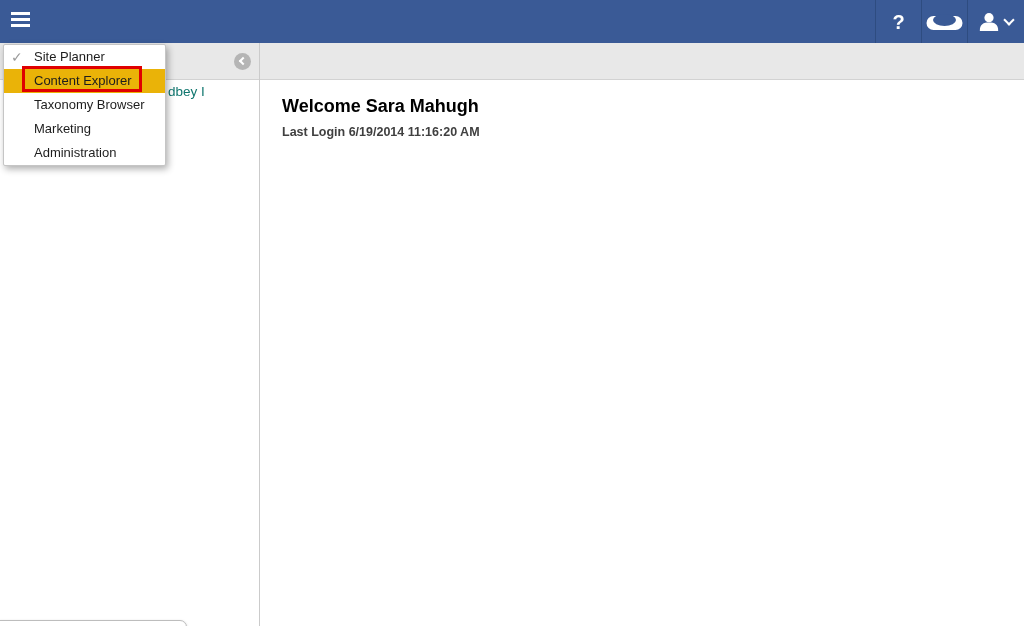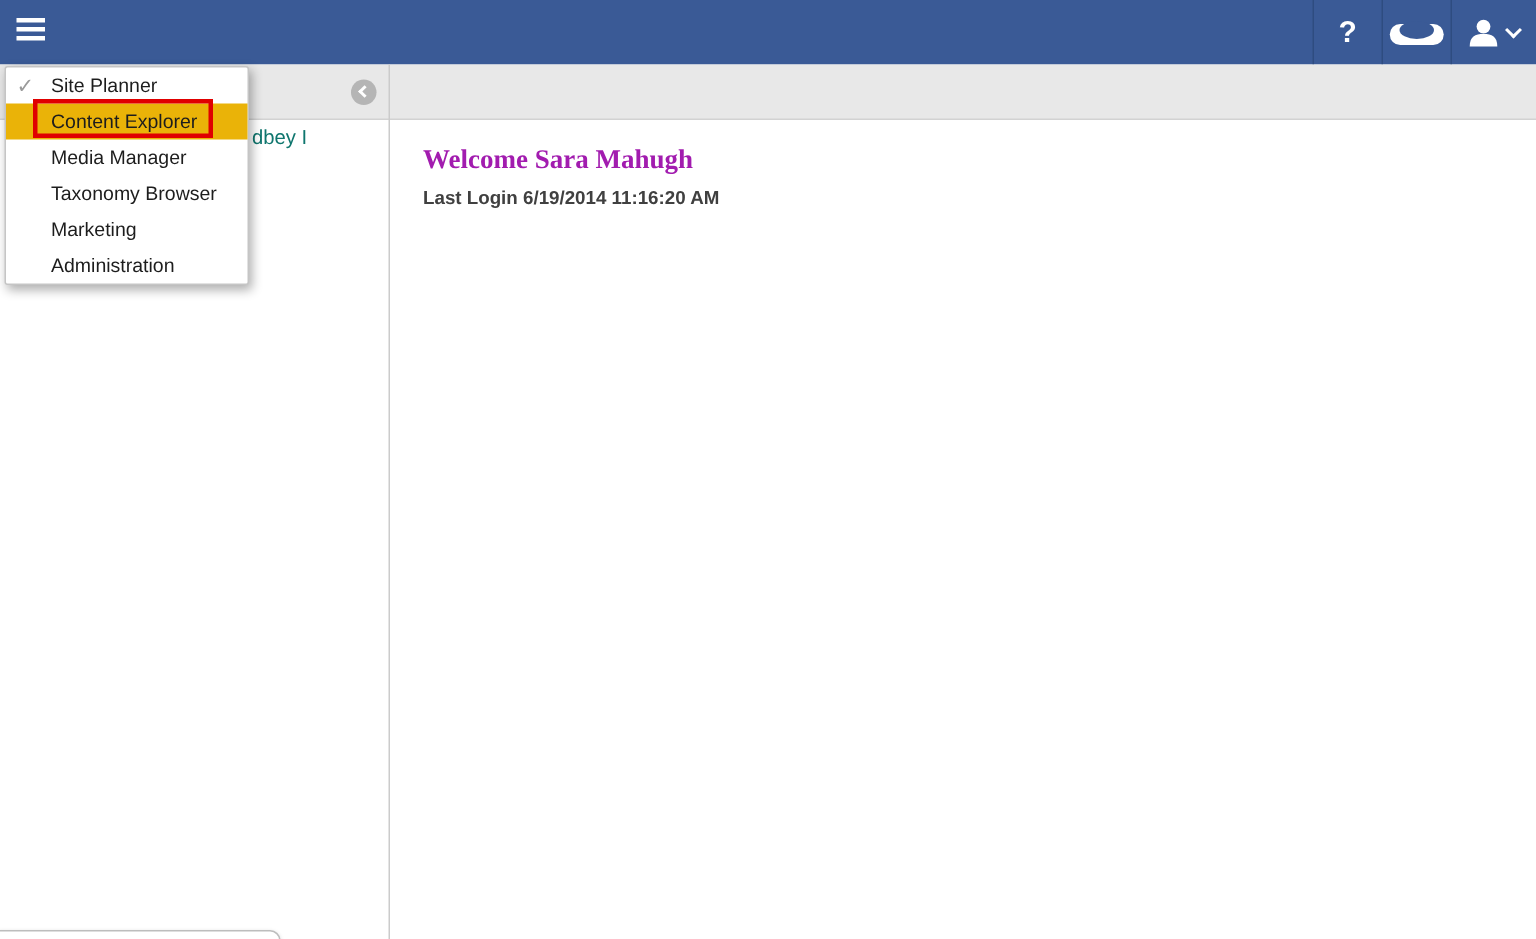--- a/index.html
+++ b/index.html
@@ -23,21 +23,21 @@
   .toolbar { position:absolute; left:0; top:43px; width:1024px; height:37px; background:#e8e8e8; border-bottom:1px solid #d2d2d2; }
   .back-btn { position:absolute; left:234px; top:53px; width:17px; height:17px; border-radius:50%; background:#b5b5b5; cursor:pointer; z-index:2; }
   .chev-left { position:absolute; left:6px; top:5px; width:6px; height:6px; border-left:2px solid #ffffff; border-bottom:2px solid #ffffff; transform:rotate(45deg); }
 
   
   .vdivider { position:absolute; left:259px; top:43px; width:1px; height:583px; background:#cbcbcb; }
   .left-panel { position:absolute; left:0; top:80px; width:259px; height:546px; background:#ffffff; }
   .tree-text { position:absolute; left:168px; top:4px; font-size:13.5px; color:#0f766e; }
 
   .main { position:absolute; left:260px; top:80px; width:764px; height:546px; background:#ffffff; }
-  .welcome { position:absolute; left:22px; top:16px; font-size:18px; font-weight:bold; color:#a21caf;font-family:Liberation Serif, serif; }
+  .welcome { position:absolute; left:22px; top:16px; font-size:18px; font-weight:bold; color:#000000; }
   .last-login { position:absolute; left:22px; top:45px; font-size:12.5px; font-weight:bold; color:#404040; }
 
   .bottom-tab { position:absolute; left:-1px; top:620px; width:188px; height:12px; background:#ffffff;
                 border:1px solid #bdbdbd; border-top-right-radius:7px; box-shadow:0 1px 3px rgba(0,0,0,0.18); z-index:3; }
 
   
   .dropdown { position:absolute; left:3px; top:44px; width:163px; background:#ffffff;
               border:1px solid #c5c5c5; border-radius:2px;
               box-shadow:2px 3px 7px rgba(0,0,0,0.32); z-index:10; }
   .menu-item { position:relative; height:24px; line-height:24px; padding-left:30px;
@@ -101,23 +101,20 @@
 
   <div class="dropdown">
     <div class="menu-item">
       <span class="check">✓</span>
       <span>Site Planner</span>
     </div>
     <div class="menu-item highlighted">
       <span>Content Explorer</span>
     </div>
     <div class="menu-item">
-      <span>Media Manager</span>
-    </div>
-    <div class="menu-item">
       <span>Taxonomy Browser</span>
     </div>
     <div class="menu-item">
       <span>Marketing</span>
     </div>
     <div class="menu-item">
       <span>Administration</span>
     </div>
     <div class="red-box"></div>
   </div>

